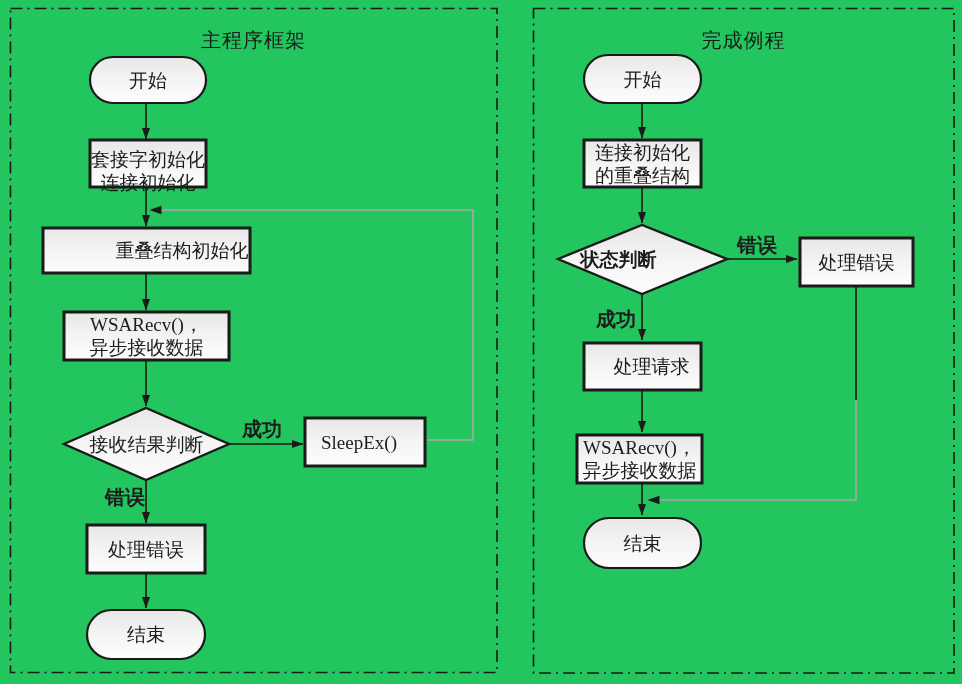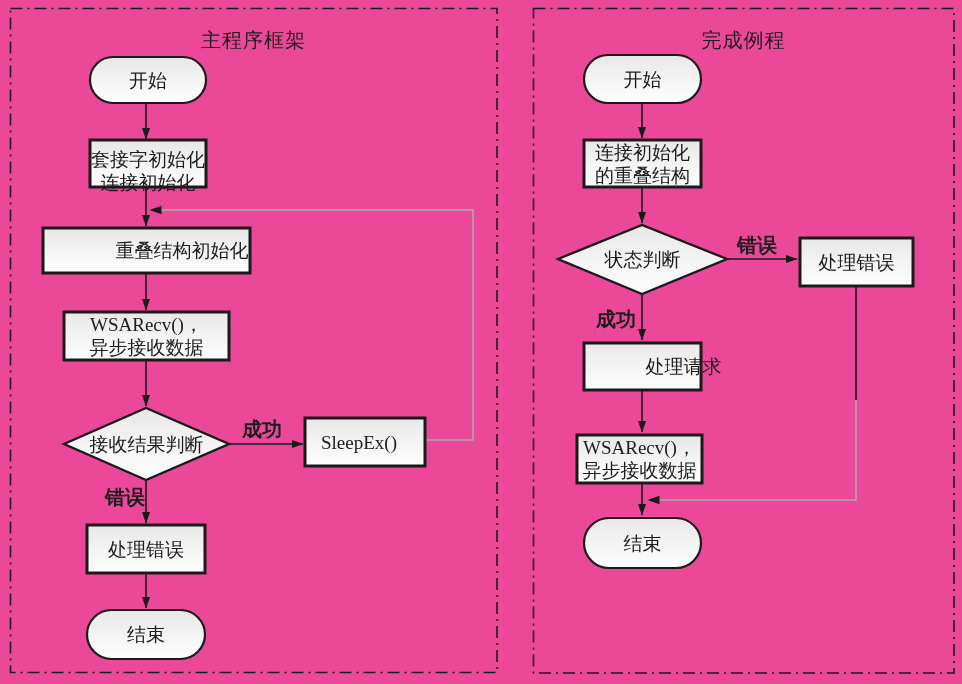--- a/index.html
+++ b/index.html
@@ -4,21 +4,21 @@
 <style>
   html, body {
     margin: 0;
     padding: 0;
     background: #ffffff;
   }
   .stage {
     position: relative;
     width: 962px;
     height: 684px;
-    background: #ec4899;
+    background: #22c55e;
     font-family: "Liberation Serif", "DejaVu Serif", serif;
     color: #1c1c1c;
     overflow: hidden;
   }
   .layer {
     position: absolute;
     left: 0;
     top: 0;
   }
   .panel-frame {
@@ -147,23 +147,23 @@
   <div class="node-label" style="left:87px; top:610px; width:118px; height:49px;">结束</div>
 
   <div class="edge-label" style="left:262px; top:429px;">成功</div>
   <div class="edge-label" style="left:125px; top:497px;">错误</div>
 
   <div class="panel-title" style="left:533px; top:27px; width:421px;font-family:Liberation Serif, serif;">完成例程</div>
 
   <div class="node-label" style="left:584px; top:55px; width:117px; height:48px;">开始</div>
   <div class="node-label" style="left:584px; top:140px; width:117px; height:47px;">连接初始化
 的重叠结构</div>
-  <div class="node-label" style="left:558px; top:225px; width:169px; height:69px;">状态判断</div>
+  <div class="node-label" style="left:534px; top:225px; width:169px; height:69px;font-weight:bold;">状态判断</div>
   <div class="node-label" style="left:800px; top:238px; width:113px; height:48px;">处理错误</div>
-  <div class="node-label" style="left:584px; top:343px; width:135px; height:47px;padding-left:32px;">处理请求</div>
+  <div class="node-label" style="left:584px; top:343px; width:135px; height:47px;">处理请求</div>
   <div class="node-label" style="left:577px; top:435px; width:125px; height:48px;">WSARecv()，
 异步接收数据</div>
   <div class="node-label" style="left:584px; top:518px; width:117px; height:50px;">结束</div>
 
   <div class="edge-label" style="left:757px; top:245px;">错误</div>
   <div class="edge-label" style="left:616px; top:319px;">成功</div>
 
 </div>
 
 </body></html>

